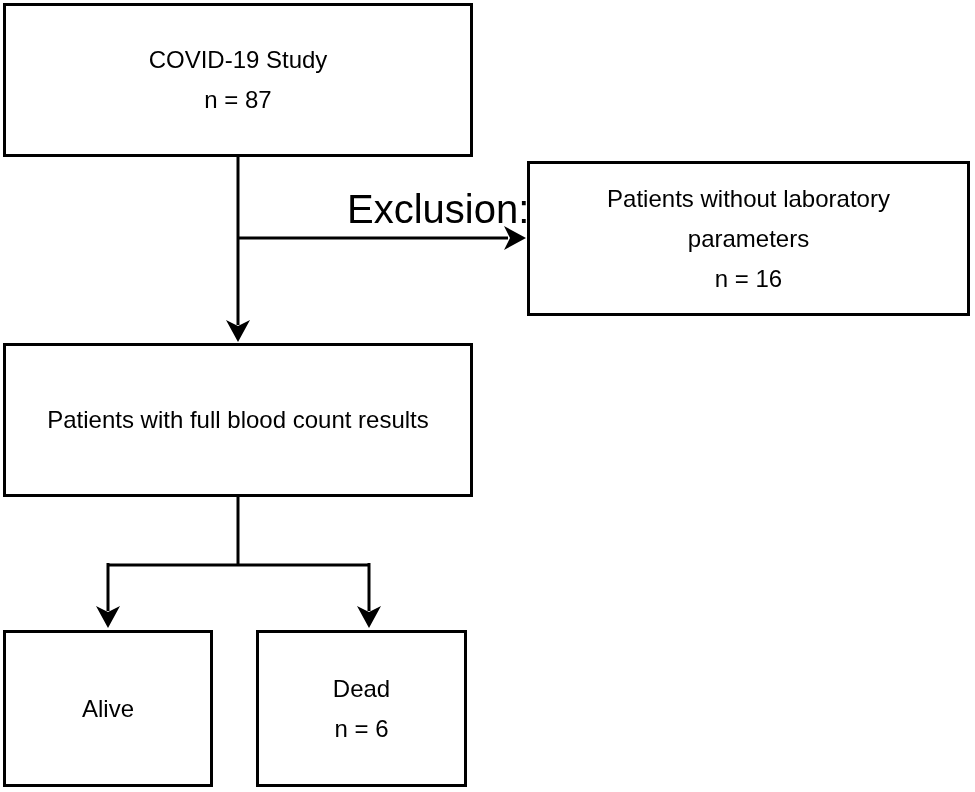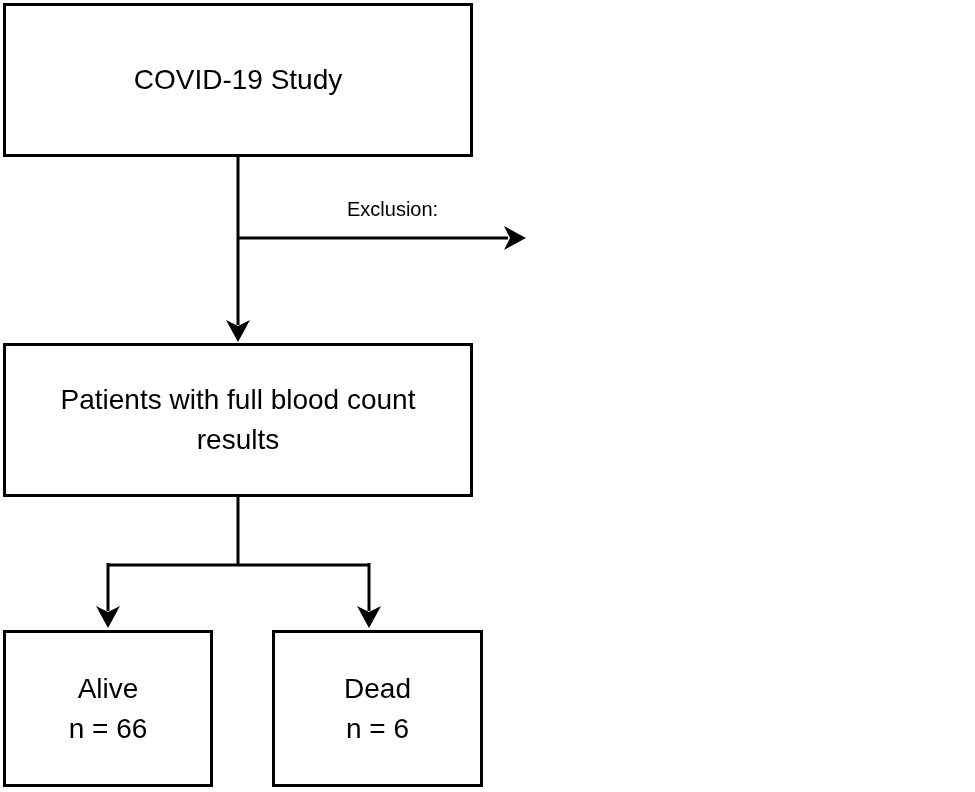--- a/index.html
+++ b/index.html
@@ -26,33 +26,33 @@
   .box {
     position: absolute;
     box-sizing: border-box;
     border: 3px solid #000000;
     background: #ffffff;
     display: flex;
     flex-direction: column;
     align-items: center;
     justify-content: center;
     text-align: center;
-    font-size: 28px;
+    font-size: 24px;
     line-height: 40px;
   }
   #box-study    { left: 3px;   top: 3px;   width: 470px; height: 154px; }
   #box-excluded { left: 527px; top: 161px; width: 443px; height: 155px; padding: 0 14px; }
   #box-included { left: 3px;   top: 343px; width: 470px; height: 154px; padding: 0 26px; }
   #box-alive    { left: 3px;   top: 630px; width: 210px; height: 157px; }
-  #box-dead     { left: 272px; top: 630px; width: 211px; height: 157px; }
+  #box-dead     { left: 256px; top: 630px; width: 211px; height: 157px; }
   .edge-label {
     position: absolute;
     left: 347px;
     top: 190px;
-    font-size: 20px;
+    font-size: 40px;
     line-height: 38px;
     white-space: nowrap;
   }
 </style>
 </head>
 <body>
 
 <div id="canvas">
 
   <svg class="connectors" width="975" height="792" viewBox="0 0 975 792" xmlns="http://www.w3.org/2000/svg">
@@ -71,30 +71,34 @@
       <line x1="108" y1="563" x2="108" y2="611"></line>
       <path stroke="none" d="M108,628 L96,606 L108,612 L120,606 Z"></path>
 
       <line x1="369" y1="563" x2="369" y2="611"></line>
       <path stroke="none" d="M369,628 L357,606 L369,612 L381,606 Z"></path>
     </g>
   </svg>
 
   <div class="box" id="box-study">
     <div>COVID-19 Study</div>
+    <div>n = 87</div>
   </div>
 
+  <div class="box" id="box-excluded">
+    <div>Patients without laboratory parameters</div>
+    <div>n = 16</div>
+  </div>
 
   <div class="box" id="box-included">
     <div>Patients with full blood count results</div>
   </div>
 
   <div class="box" id="box-alive">
     <div>Alive</div>
-    <div>n = 66</div>
   </div>
 
   <div class="box" id="box-dead">
     <div>Dead</div>
     <div>n = 6</div>
   </div>
 
   <div class="edge-label">Exclusion:</div>
 
 </div>

